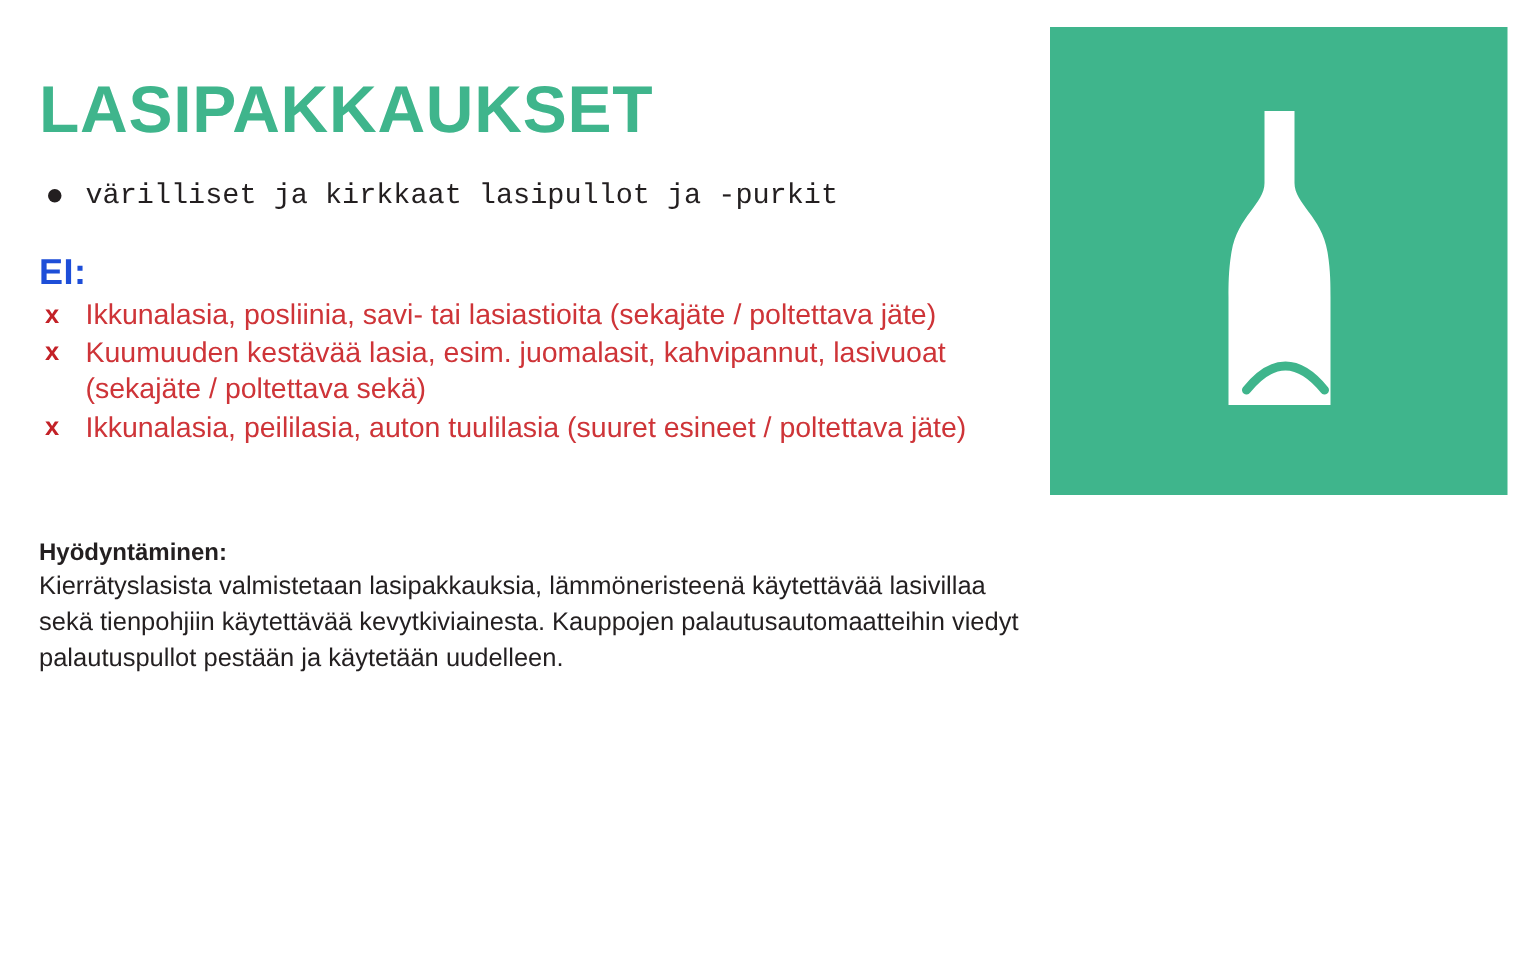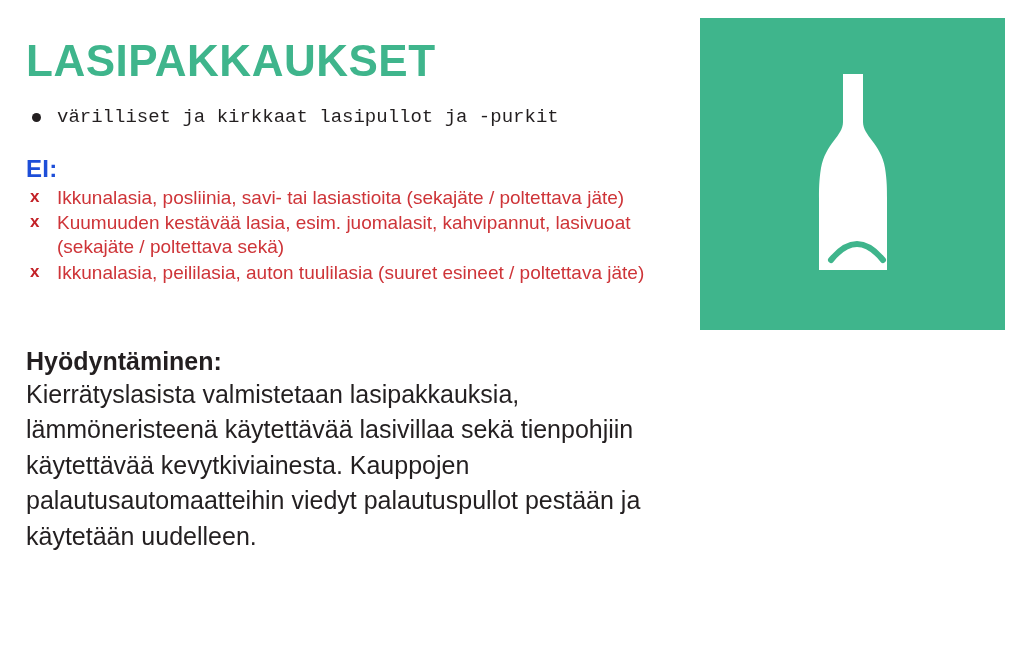--- a/index.html
+++ b/index.html
@@ -14,21 +14,21 @@
     position: relative;
     overflow: hidden;
     font-family: "Liberation Sans", sans-serif;
     color: #231f20;
   }
 
   
   #content-column {
     position: absolute;
     left: 0;
-    top: 1px;
+    top: 14px;
     width: 700px;
     height: 608px;
     padding: 24px 10px 0 26px;
   }
 
   #page-title {
     font-size: 44px;
     line-height: 1.0;
     font-weight: bold;
     letter-spacing: 0.5px;
@@ -99,27 +99,27 @@
     font-weight: bold;
     color: #c32127;
     line-height: 1.35;
   }
 
   
   #recovery-section {
     margin-top: 62px;
   }
   #recovery-heading {
-    font-size: 25px;
+    font-size: 16px;
     font-weight: bold;
     color: #231f20;
     margin: 0 0 1px 0;
   }
   #recovery-text {
-    font-size: 25px;
+    font-size: 17px;
     line-height: 1.42;
     color: #231f20;
     margin: 0;
     width: 660px;
   }
 
   
   #icon-panel {
     position: absolute;
     left: 700px;

